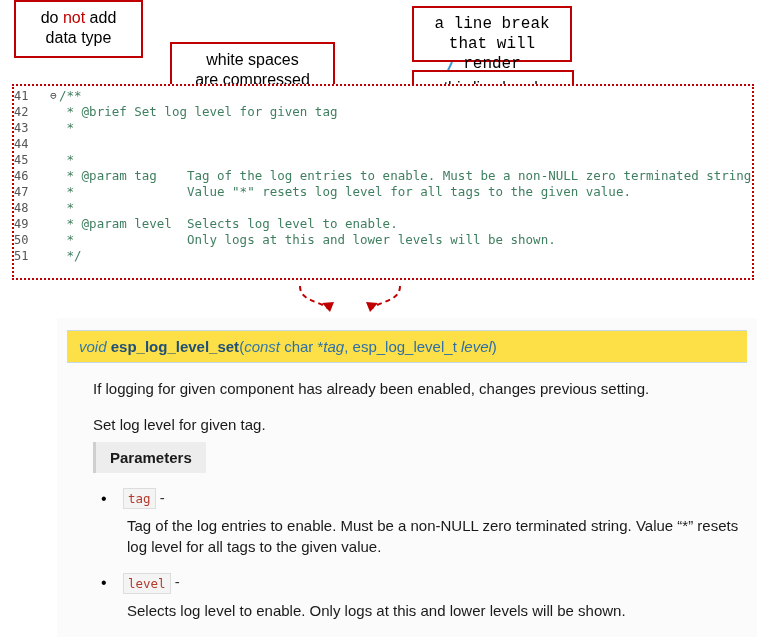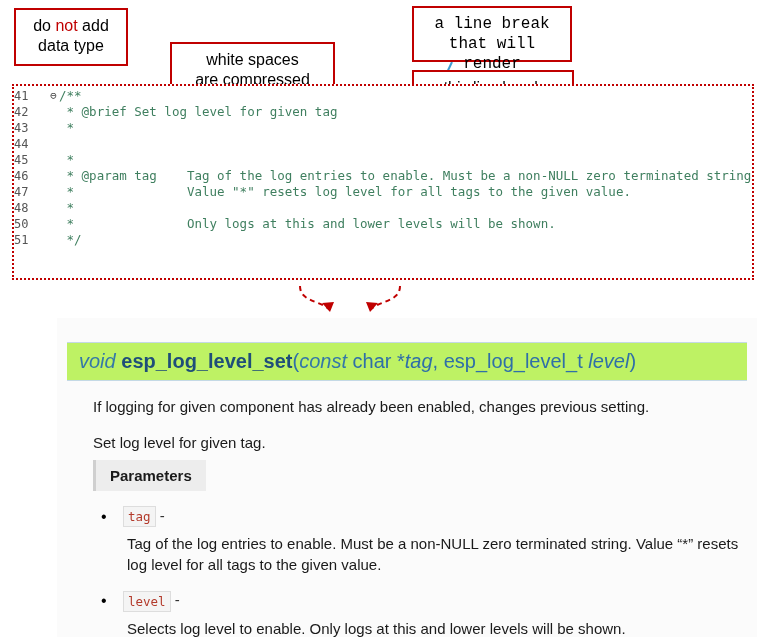--- a/index.html
+++ b/index.html
@@ -24,21 +24,21 @@
     font-size: 16px;
     line-height: 1.25;
     text-align: center;
     padding: 6px 10px;
     box-sizing: border-box;
   }
   .callout .hl {
     color: #C00000;
   }
 
-  #callout-1 { left: 14px;  top: 8px;  width: 114px; height: 58px; }
+  #callout-1 { left: 14px;  top: 0;  width: 129px; height: 58px; }
   #callout-2 { left: 170px; top: 42px;  width: 165px; height: 54px; }
   #callout-3 { left: 412px; top: 6px;   width: 160px; height: 56px; font-family: Liberation Mono, monospace; }
   #callout-4 { left: 412px; top: 70px;  width: 162px; height: 54px; }
 
   
   #leader-lines {
     position: absolute;
     left: 0;
     top: 0;
     width: 767px;
@@ -96,27 +96,27 @@
     position: absolute;
     left: 57px;
     top: 318px;
     width: 700px;
     height: 319px;
     background: #FBFBFB;
     box-sizing: border-box;
     overflow: hidden;
   }
   #doc-signature {
-    margin: 24px 10px 0 10px;
-    background: #bef264;
+    margin: 12px 10px 0 10px;
+    background: #fde047;
     border-top: 1px solid #C4D9E5;
     border-bottom: 1px solid #C4D9E5;
     padding: 7px 12px;
     font-family: "Liberation Sans", sans-serif;
-    font-size: 20px;
+    font-size: 15px;
     color: #2F6FA8;
     white-space: nowrap;
   }
   #doc-signature .sig-name { font-weight: bold; color: #1F4E79; }
   #doc-signature .sig-kw   { font-style: italic; color: #3478A8; }
   #doc-signature .sig-param{ font-style: italic; }
   .doc-para {
     margin: 16px 10px 0 36px;
     font-size: 15px;
     color: #1A1A1A;
@@ -204,20 +204,21 @@
 
 <div id="code-panel">
     <div class="code-line"><span class="gutter">41</span><span class="fold">⊖</span><span class="code-text"><span class="c-comment">/**</span></span></div>
     <div class="code-line"><span class="gutter">42</span><span class="fold"></span><span class="code-text"><span class="c-comment"> * @brief Set log level for given tag</span></span></div>
     <div class="code-line"><span class="gutter">43</span><span class="fold"></span><span class="code-text"><span class="c-comment"> *</span></span></div>
     <div class="code-line"><span class="gutter">44</span><span class="fold"></span></div>
     <div class="code-line"><span class="gutter">45</span><span class="fold"></span><span class="code-text"><span class="c-comment"> *</span></span></div>
     <div class="code-line"><span class="gutter">46</span><span class="fold"></span><span class="code-text"><span class="c-comment"> * @param tag    Tag of the log entries to enable. Must be a non-NULL zero terminated string.</span></span></div>
     <div class="code-line"><span class="gutter">47</span><span class="fold"></span><span class="code-text"><span class="c-comment"> *               Value "*" resets log level for all tags to the given value.</span></span></div>
     <div class="code-line"><span class="gutter">48</span><span class="fold"></span><span class="code-text"><span class="c-comment"> *</span></span></div>
+    <div class="code-line"><span class="gutter">49</span><span class="fold"></span><span class="code-text"><span class="c-comment"> * @param level  Selects log level to enable.</span></span></div>
     <div class="code-line"><span class="gutter">50</span><span class="fold"></span><span class="code-text"><span class="c-comment"> *               Only logs at this and lower levels will be shown.</span></span></div>
     <div class="code-line"><span class="gutter">51</span><span class="fold"></span><span class="code-text"><span class="c-comment"> */</span></span></div>
   </div>
 
 <div id="doc-panel">
   <div id="doc-signature">
     <span class="sig-kw">void</span>
     <span class="sig-name">esp_log_level_set</span><span>(</span><span class="sig-kw">const</span><span> char *</span><span class="sig-param">tag</span><span>, </span><span>esp_log_level_t </span><span class="sig-param">level</span><span>)</span>
   </div>
 

